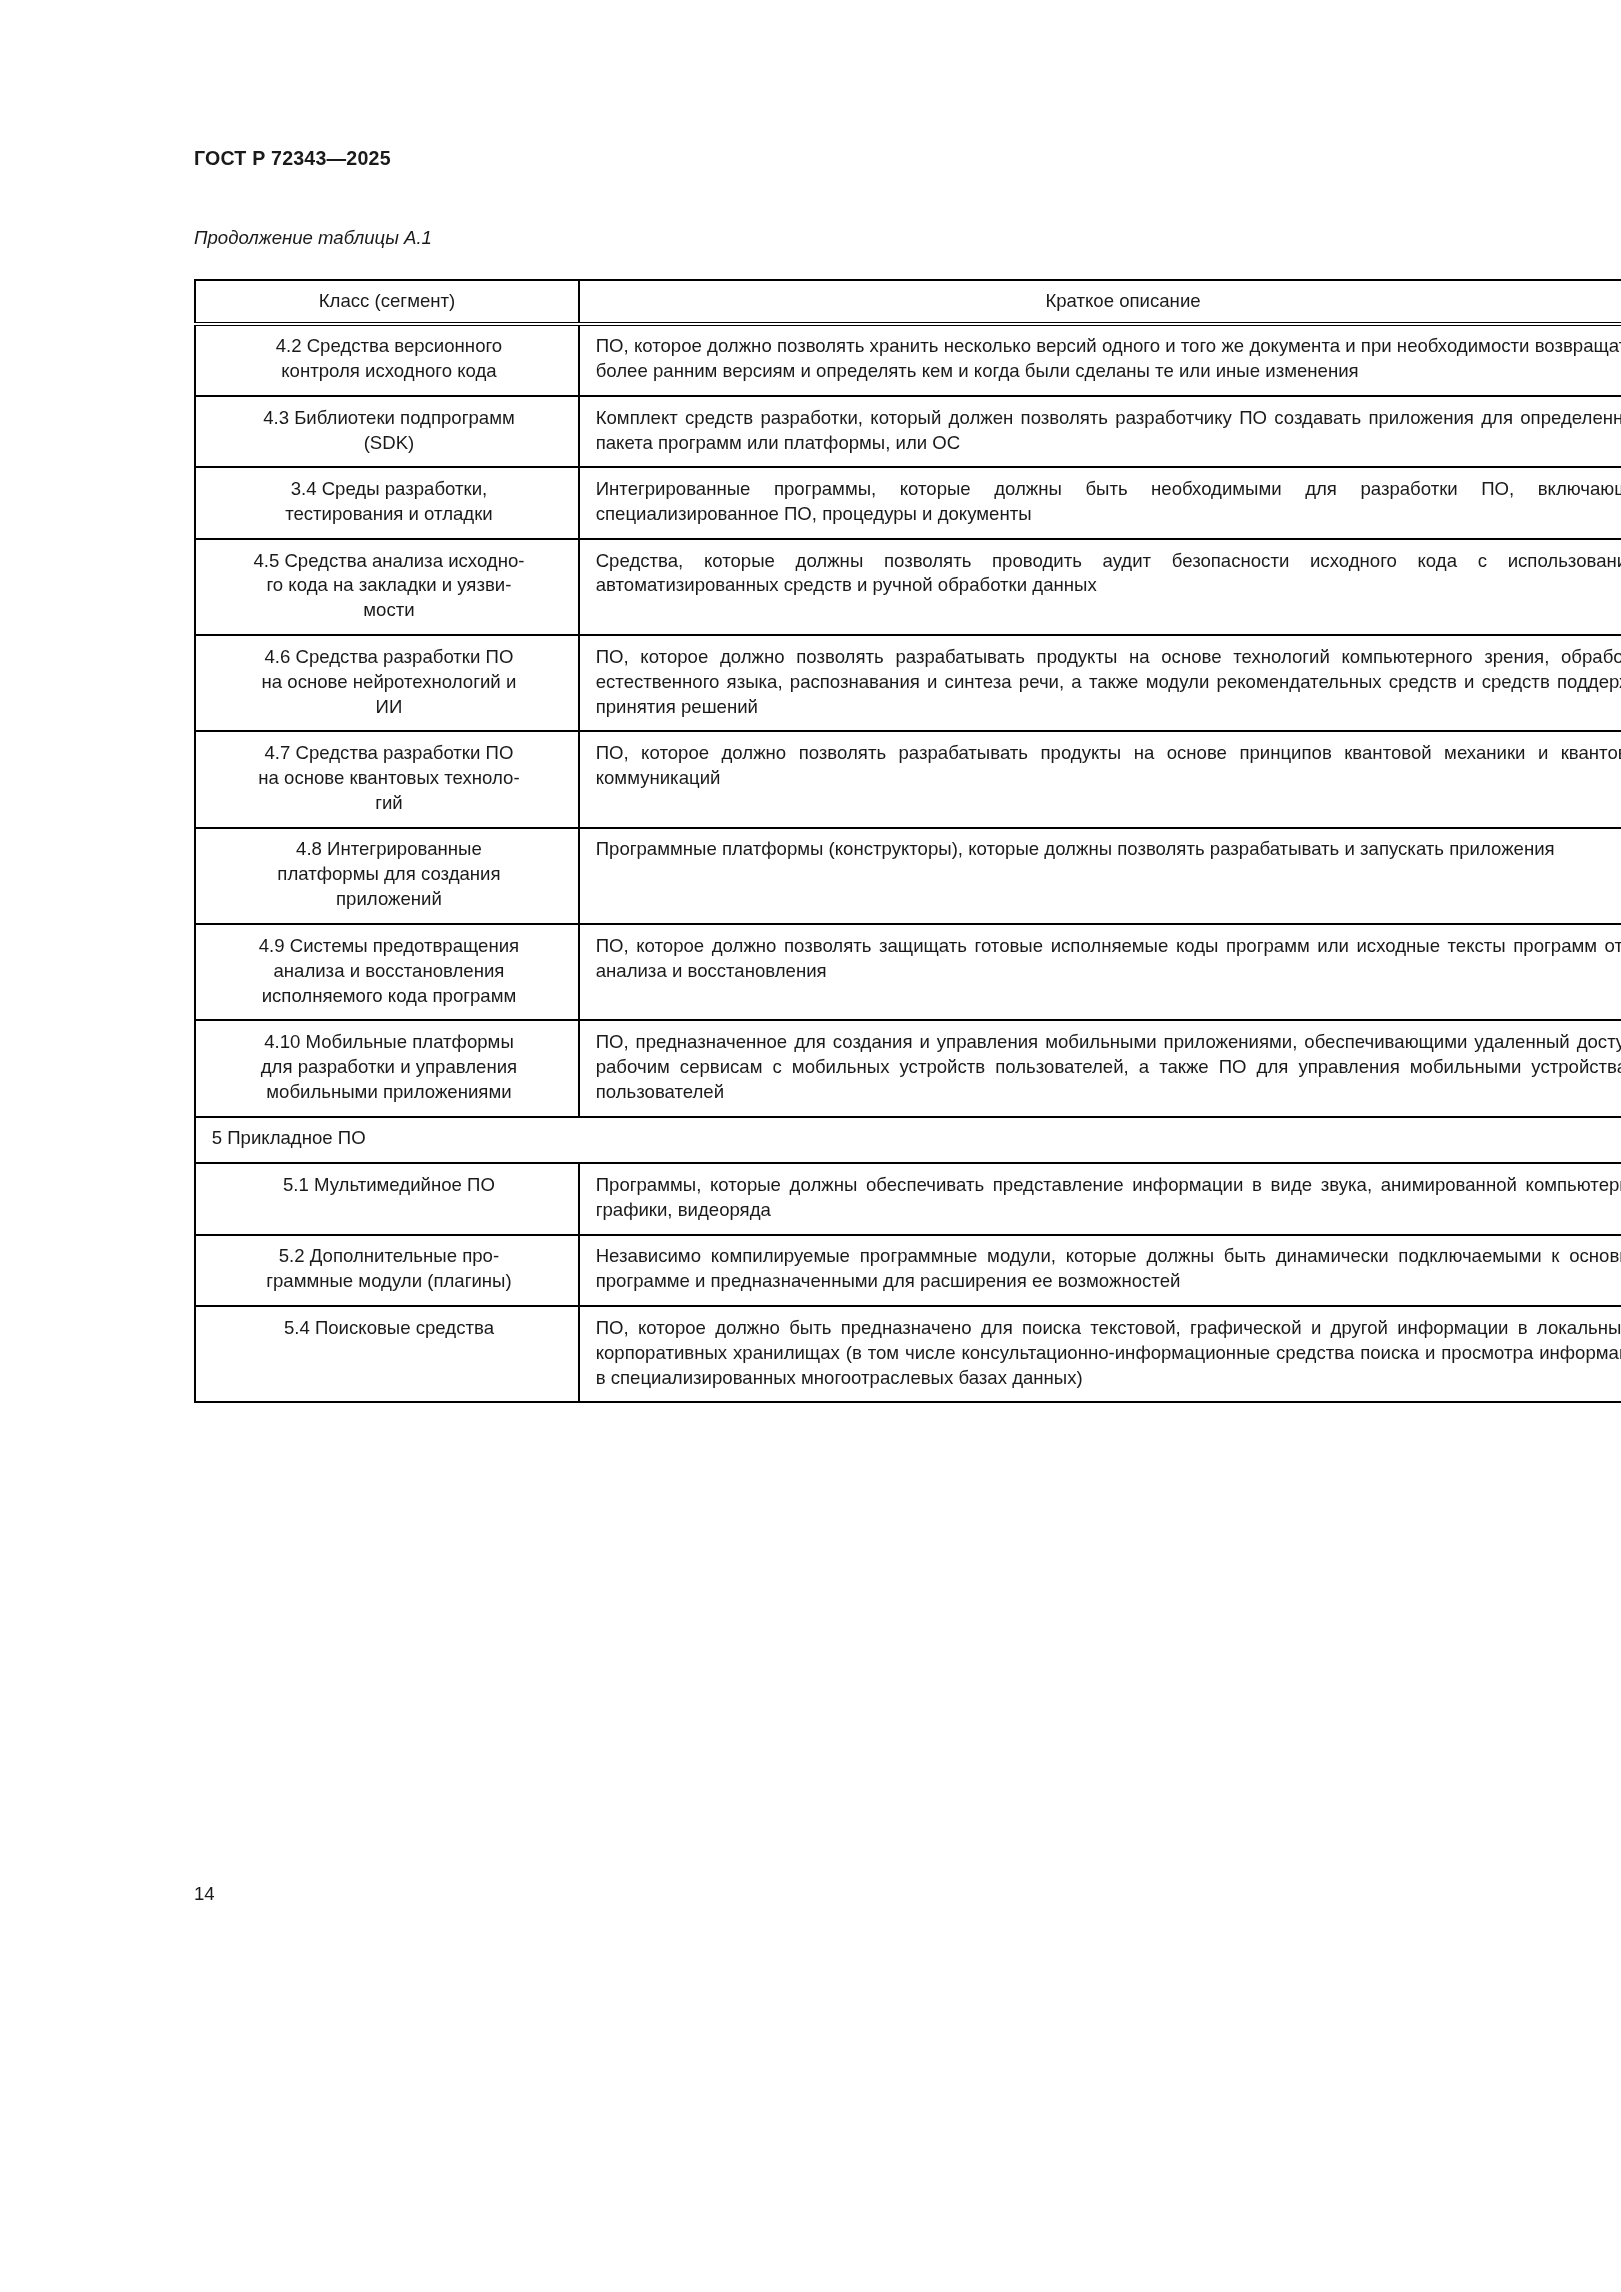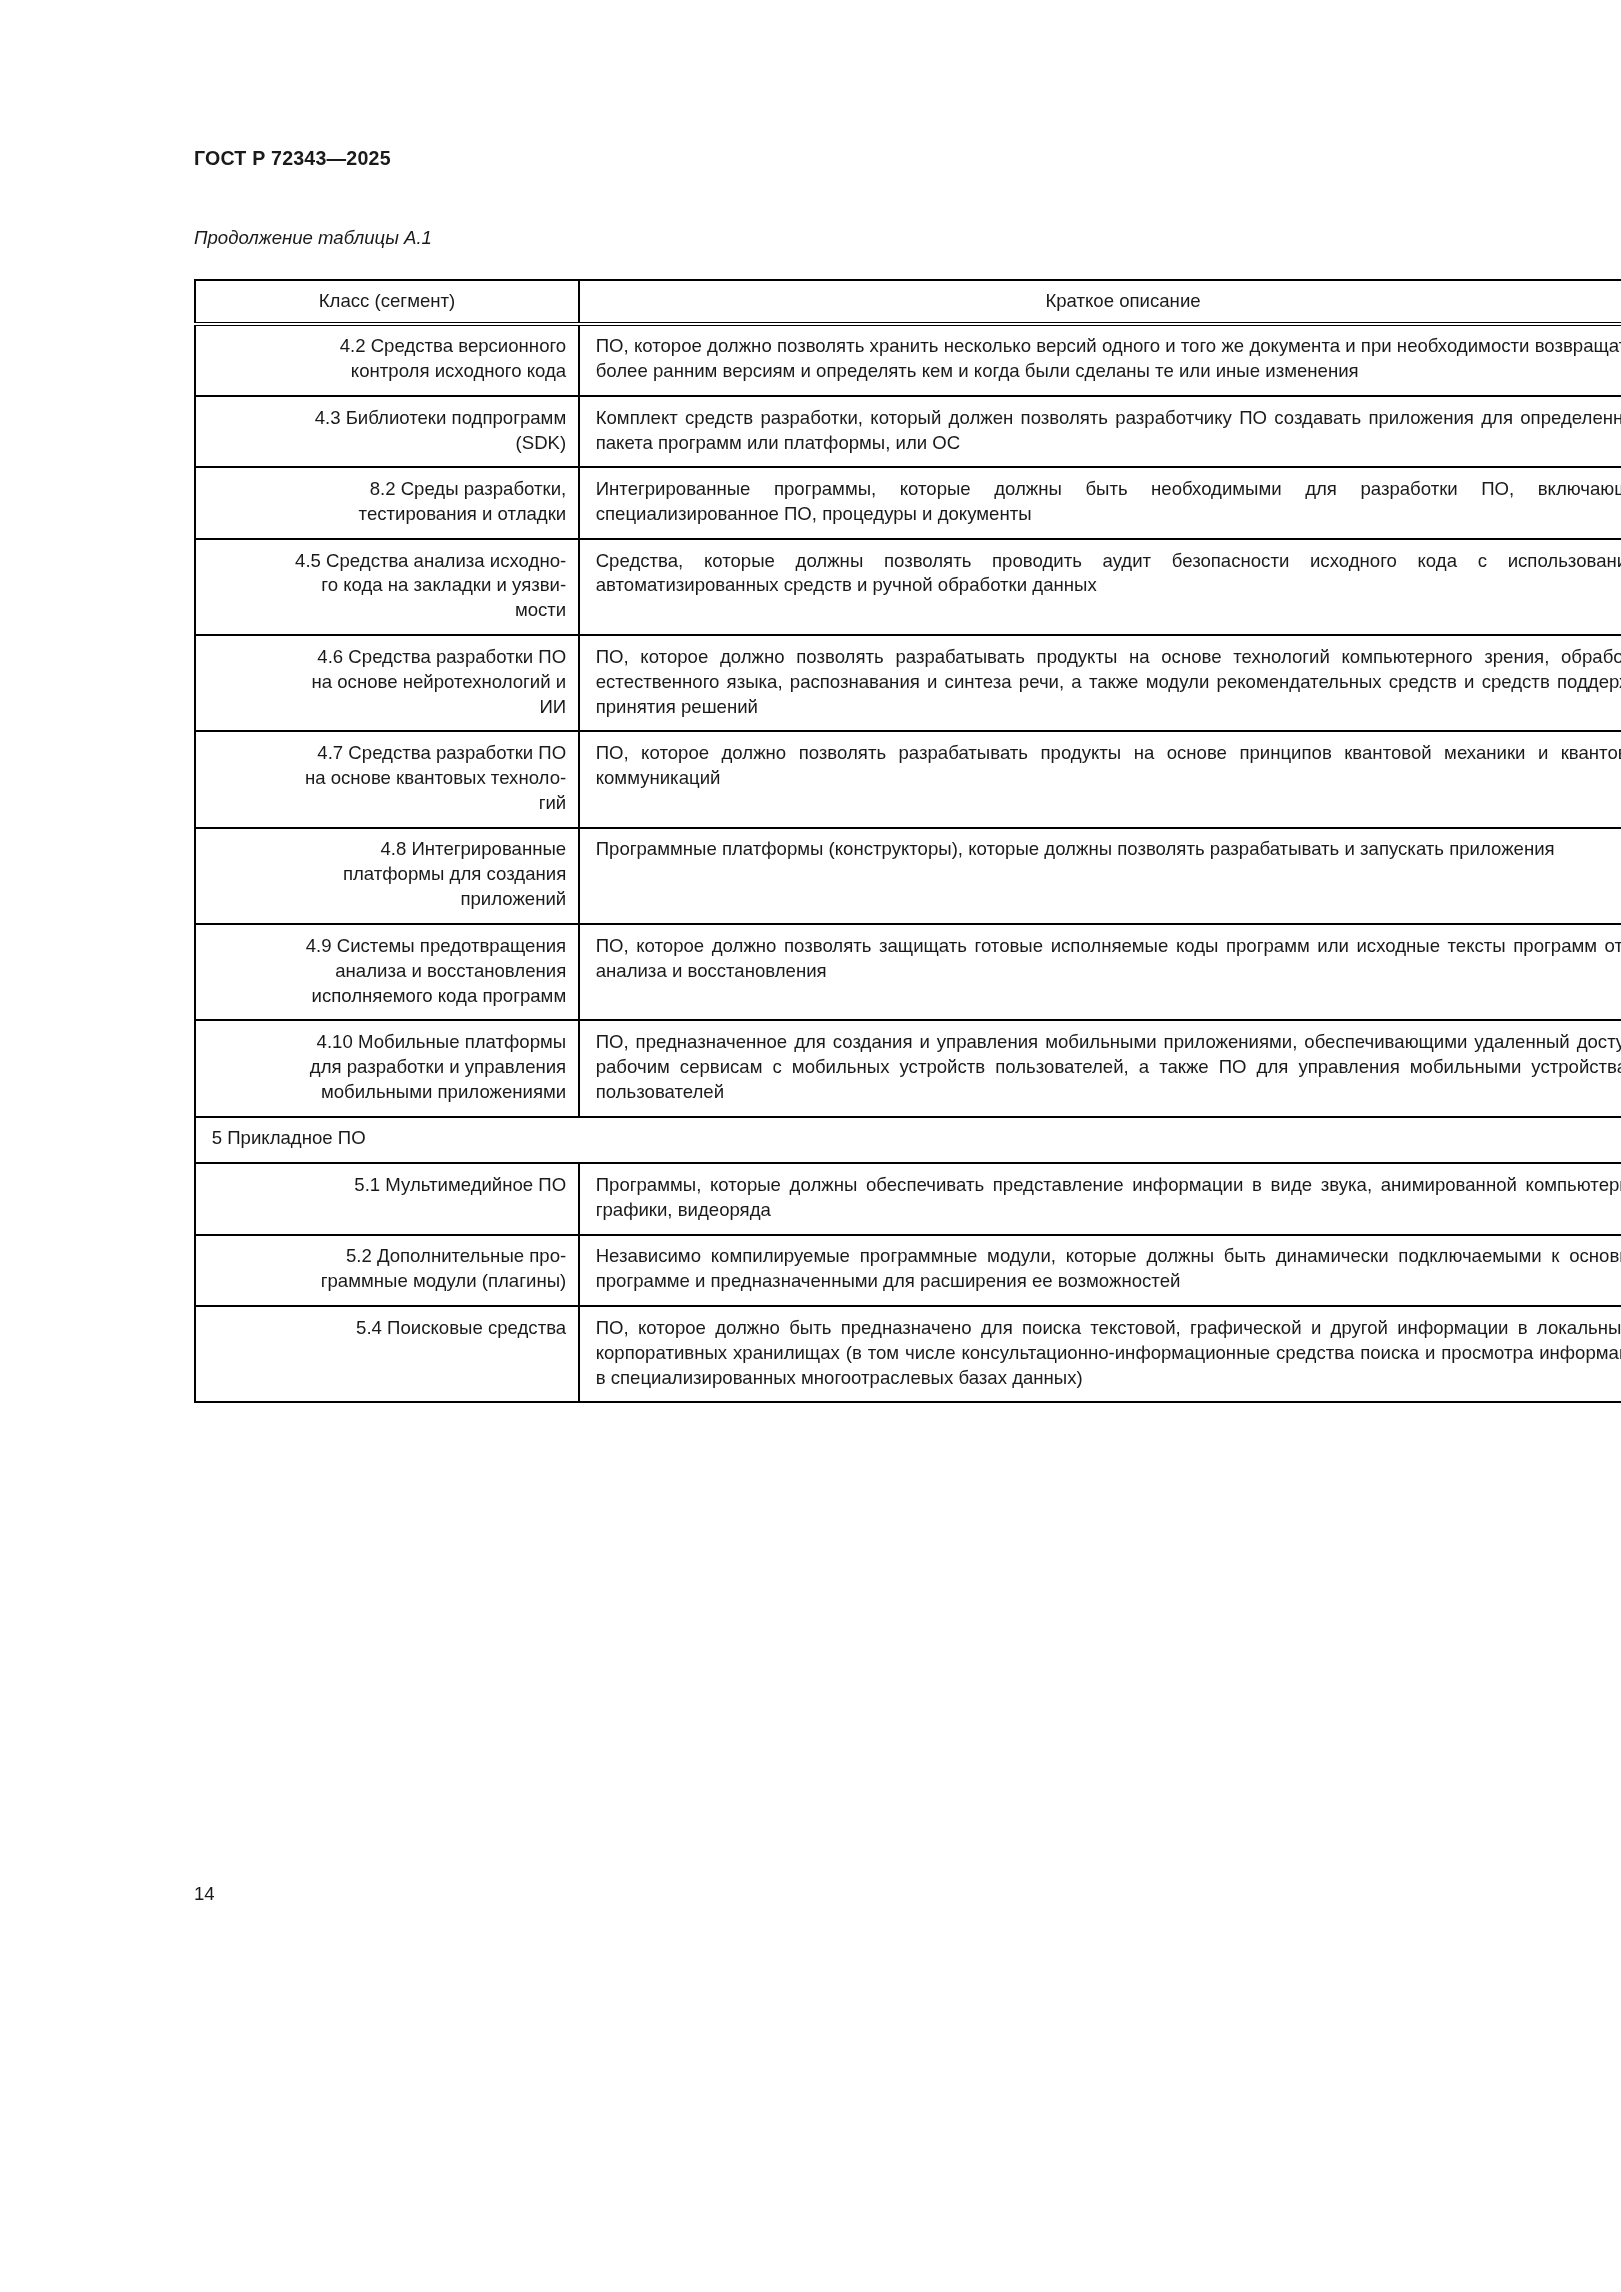--- a/index.html
+++ b/index.html
@@ -47,21 +47,21 @@
   table.gost-table th {
     font-weight: normal;
     text-align: center;
     padding: 7.8px 9.8px;
     border-bottom: 4.9px double #000;
   }
   th.col-class { width: 384px; }
   td.class-cell {
     padding: 8.8px 11.8px 10.8px 15.7px;
     white-space: pre-line;
-    text-align: right;
+    text-align: center;
     border-radius: 13px;
   }
   td.desc-cell {
     padding: 8.8px 15.7px 10.8px 15.7px;
     text-align: justify;
   }
   td.section-cell {
     padding: 8.8px 15.7px 10.8px 15.7px;
     text-align: left;
   }
@@ -94,21 +94,21 @@
           <td class="class-cell">4.2 Средства версионного
 контроля исходного кода</td>
           <td class="desc-cell">ПО, которое должно позволять хранить несколько версий одного и того же документа и при необходимости возвращать к более ранним версиям и определять кем и когда были сделаны те или иные изменения</td>
         </tr>
         <tr>
           <td class="class-cell">4.3 Библиотеки подпрограмм
 (SDK)</td>
           <td class="desc-cell">Комплект средств разработки, который должен позволять разработчику ПО создавать приложения для определенного пакета программ или платформы, или ОС</td>
         </tr>
         <tr>
-          <td class="class-cell">8.2 Среды разработки,
+          <td class="class-cell">3.4 Среды разработки,
 тестирования и отладки</td>
           <td class="desc-cell">Интегрированные программы, которые должны быть необходимыми для разработки ПО, включающие специализированное ПО, процедуры и документы</td>
         </tr>
         <tr>
           <td class="class-cell">4.5 Средства анализа исходно-
 го кода на закладки и уязви-
 мости</td>
           <td class="desc-cell">Средства, которые должны позволять проводить аудит безопасности исходного кода с использованием автоматизированных средств и ручной обработки данных</td>
         </tr>
         <tr>

